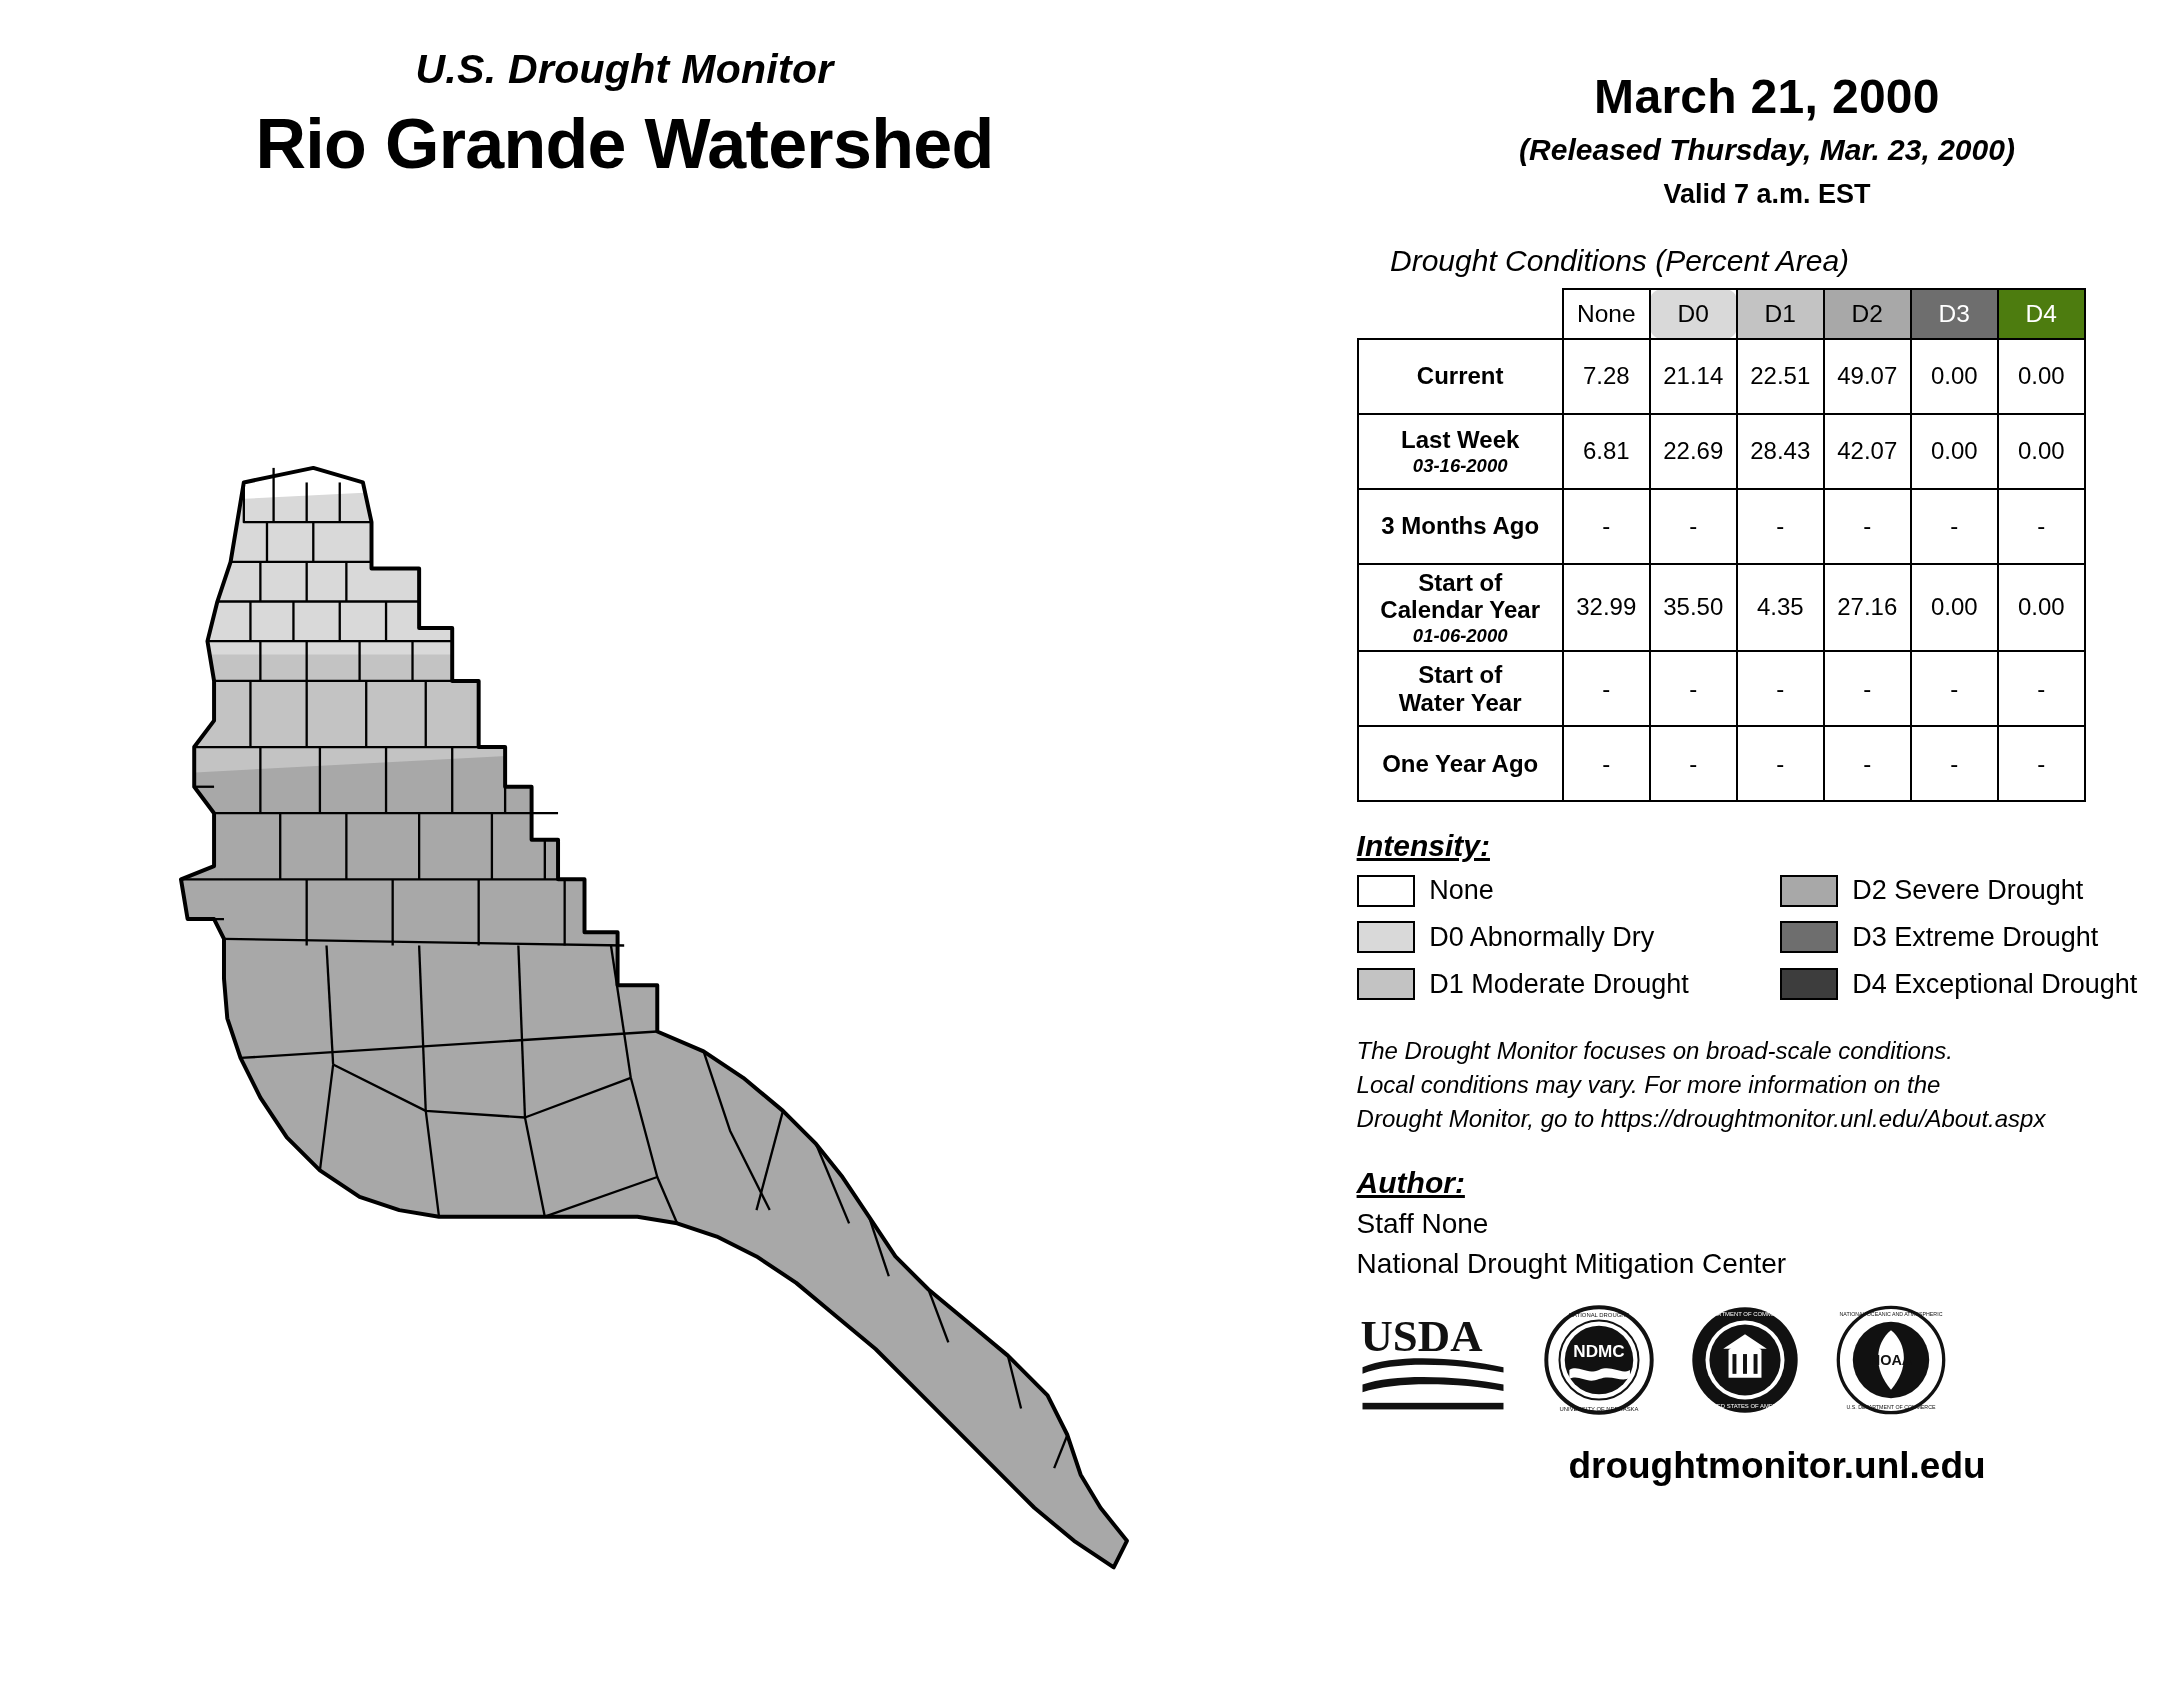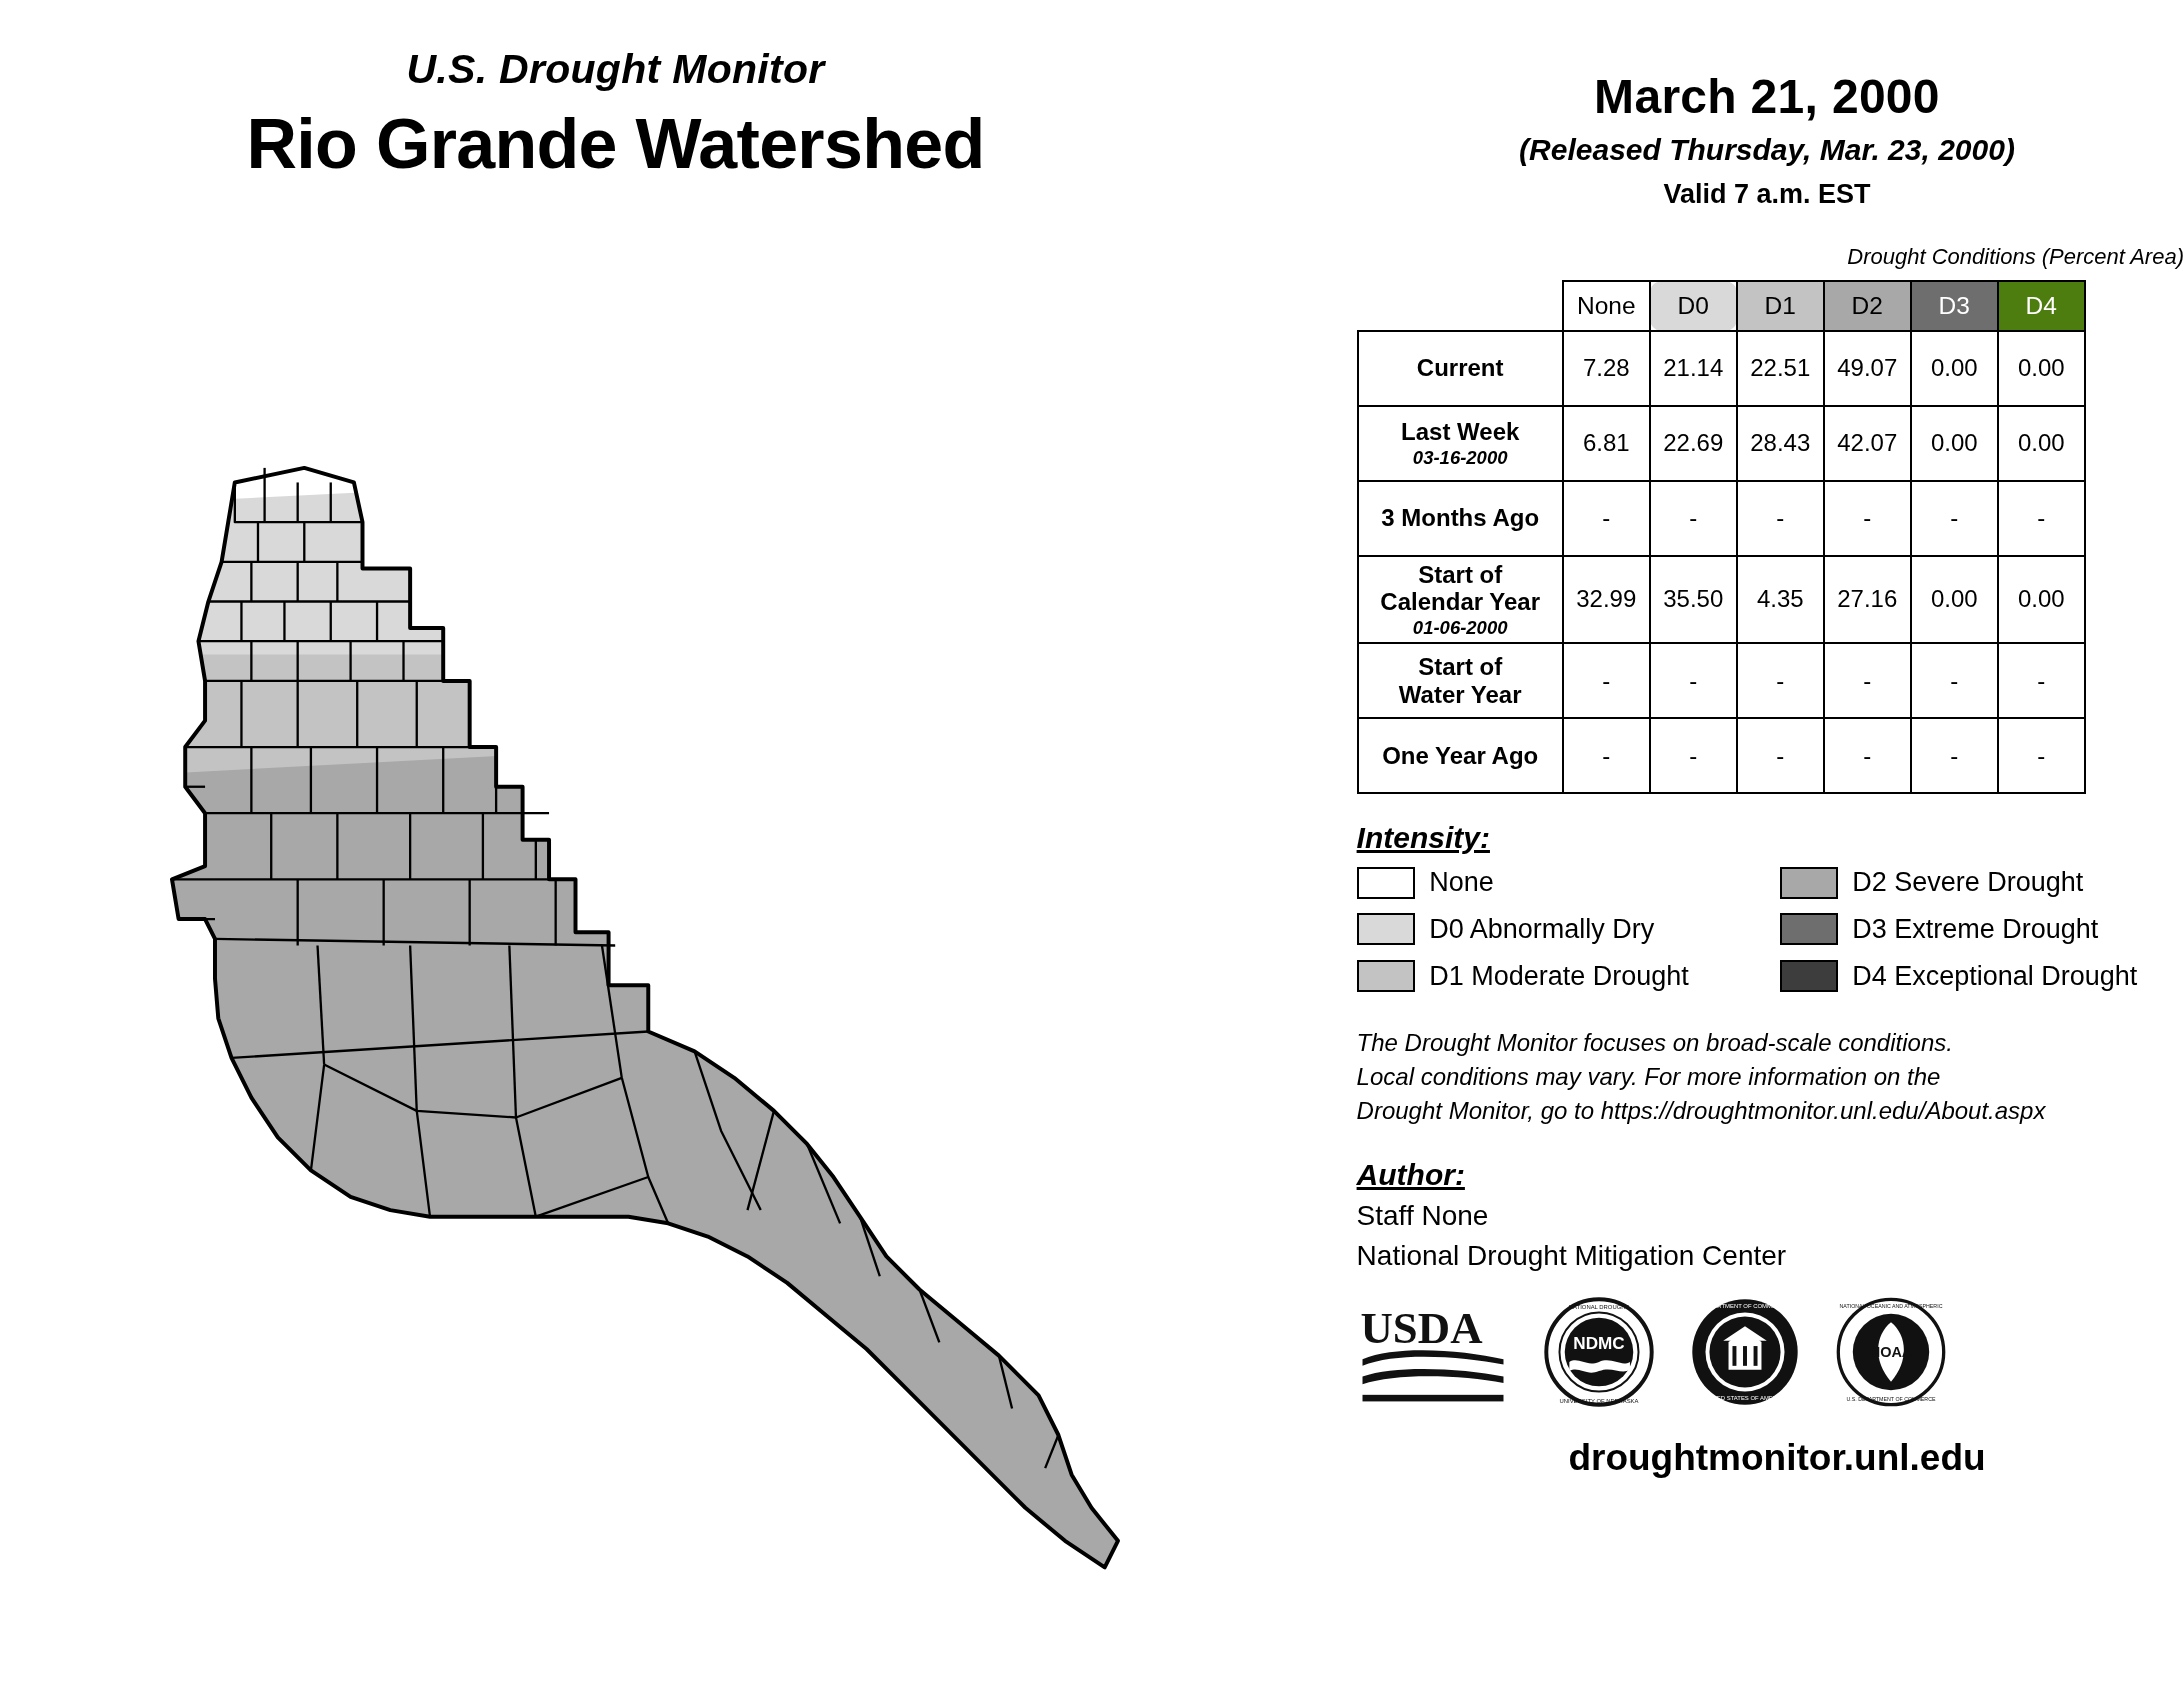--- a/index.html
+++ b/index.html
@@ -12,21 +12,21 @@
     height: 1687px;
     font-family: "Liberation Sans", sans-serif;
     color: #000000;
     position: relative;
     overflow: hidden;
   }
 
   
   #left-col {
     position: absolute;
-    left: 0;
+    left: 9px;
     top: 0;
     width: 1350px;
     height: 1687px;
   }
   #title-block {
     position: absolute;
     left: 0;
     top: 46px;
     width: 1231px;
     text-align: center;
@@ -79,22 +79,22 @@
     font-weight: bold;
     margin-top: 9.3px;
   }
   #date-valid {
     font-size: 27px;
     font-weight: bold;
     margin-top: 12px;
   }
 
   #table-caption {
-    text-align: right;
-    font-size: 22px;
+    text-align: left;
+    font-size: 30px;
     font-style: italic;
     margin-top: 34px;
     margin-left: 40px;
   }
 
   
   #cond-table-wrap {
     margin-top: 9.3px;
     padding-left: 6.6px;
   }

